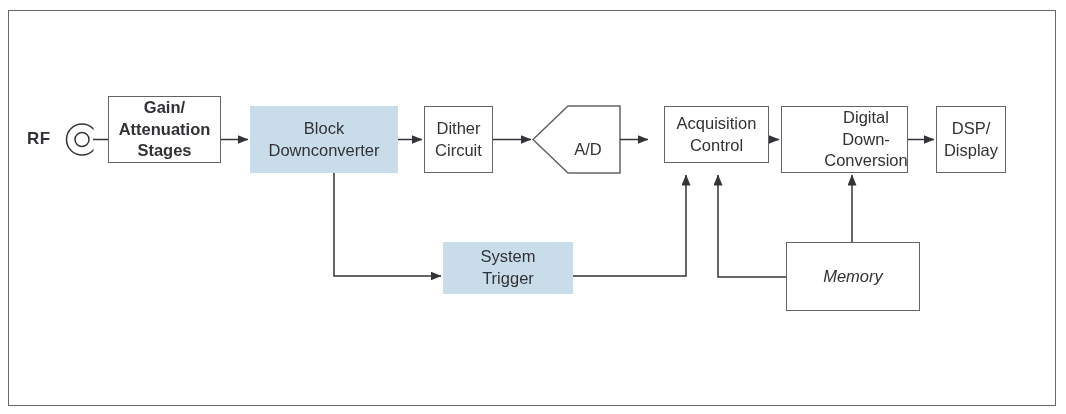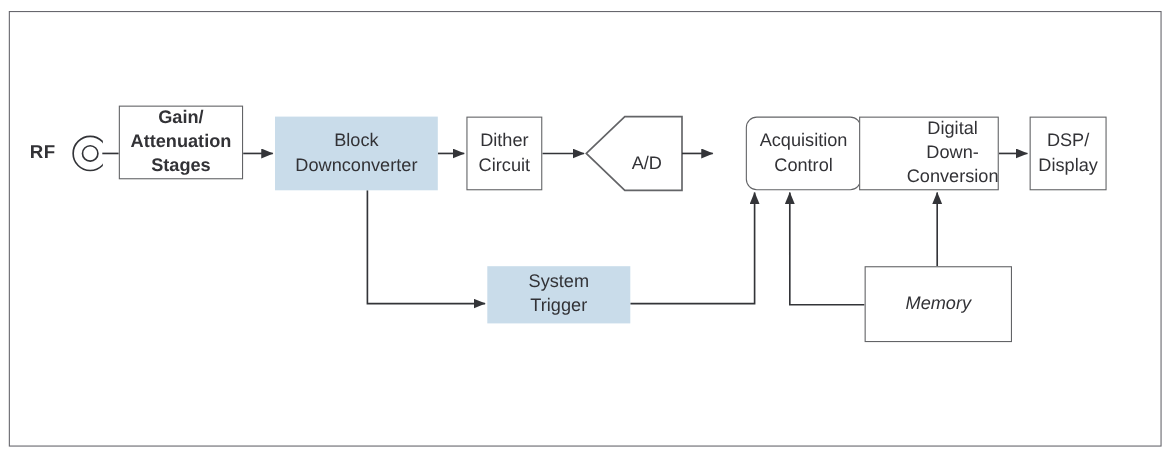--- a/index.html
+++ b/index.html
@@ -121,21 +121,21 @@
 Stages</div>
 
   <div class="box highlight" style="left:250px; top:106px; width:148px; height:67px;">Block
 Downconverter</div>
 
   <div class="box" style="left:424px; top:106px; width:69px; height:67px;">Dither
 Circuit</div>
 
   <div class="box plain" style="left:556px; top:106px; width:64px; height:87px;">A/D</div>
 
-  <div class="box" style="left:678px; top:106px; width:105px; height:67px;border-radius:10px;">Acquisition
+  <div class="box" style="left:664px; top:106px; width:105px; height:57px;">Acquisition
 Control</div>
 
   <div class="box" style="left:781px; top:106px; width:127px; height:67px;padding-left:43px;">Digital Down-
 Conversion</div>
 
   <div class="box" style="left:936px; top:106px; width:70px; height:67px;">DSP/
 Display</div>
 
   <div class="box highlight" style="left:443px; top:242px; width:130px; height:52px;">System
 Trigger</div>

